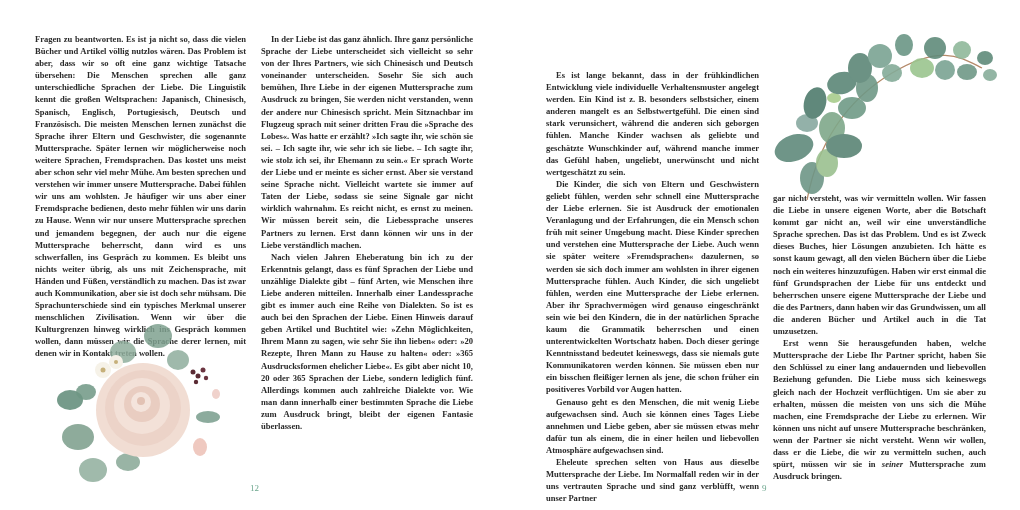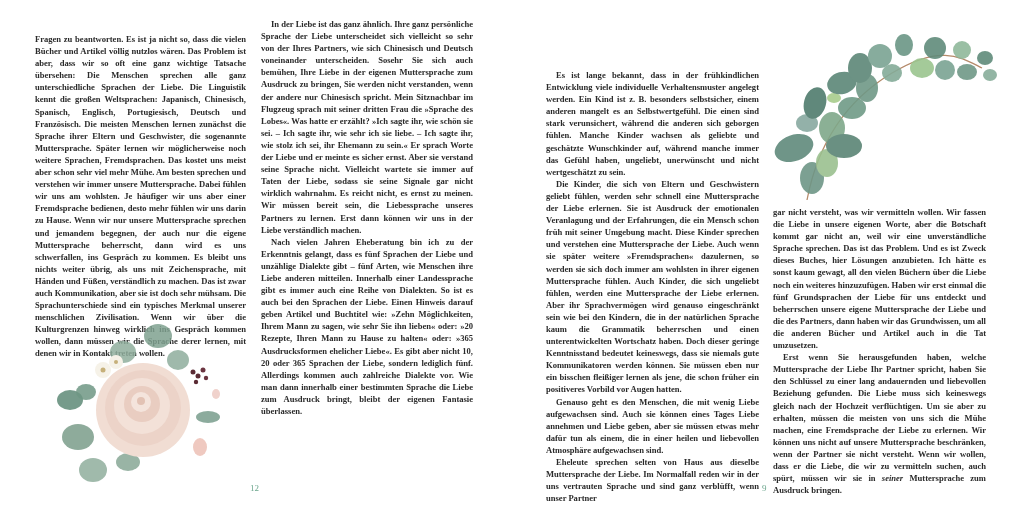--- a/index.html
+++ b/index.html
@@ -8,23 +8,23 @@
   .spread { position:absolute; inset:0; }
   .page { position:absolute; top:0; width:510px; height:510px; }
   .page.left { left:0; }
   .page.right { left:510px; }
   .col { position:absolute; font-size:8.55px; line-height:12.1px; text-align:justify;
          hyphens:auto; }
   .col p { margin:0; text-indent:10px;font-weight:bold; }
   .col p.first { text-indent:0; }
   .col em { font-style:italic; }
   .col.l1 { left:35px; top:33px; width:211px; }
-  .col.l2 { left:261px; top:18px; width:212px; }
+  .col.l2 { left:261px; top:33px; width:212px; }
   .col.r1 { left:36px; top:69px; width:213px; }
-  .col.r2 { left:263px; top:206px; width:213px; }
+  .col.r2 { left:263px; top:192px; width:213px; }
   .title { position:absolute; left:40px; top:33px; width:210px; text-align:center;
            font-family:"DejaVu Serif", serif; font-style:italic; font-size:15px;
            color:#4e8c74; letter-spacing:0.2px; }
   .pagenum { position:absolute; top:483px; font-size:9px; color:#6aa58c; }
   .pagenum.l { left:250px; }
   .pagenum.r { left:252px; }
   .illus { position:absolute; }
   .rose { left:48px; top:322px; width:190px; height:170px; }
   .euca { left:262px; top:28px; width:230px; height:180px; }
 </style>

